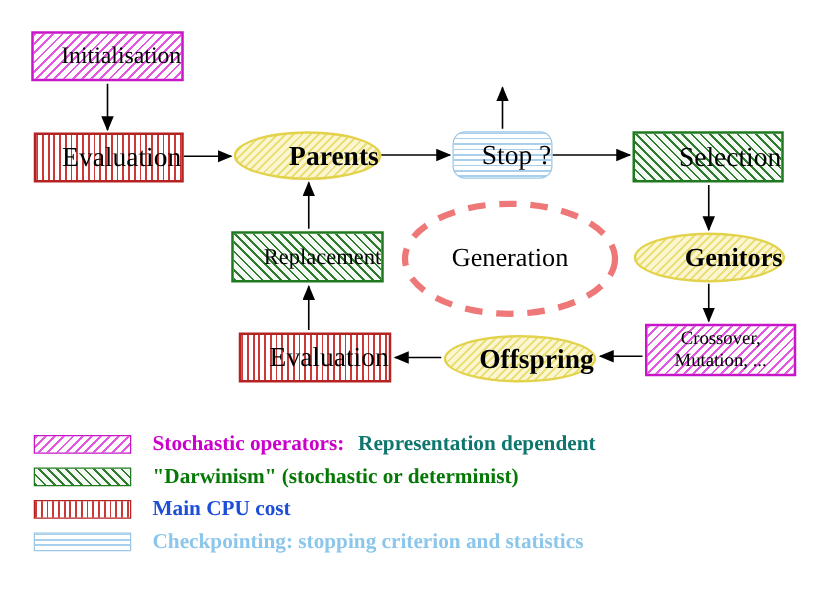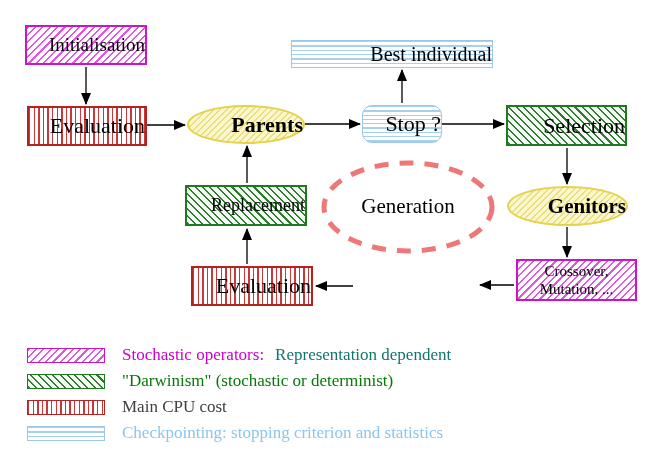--- a/index.html
+++ b/index.html
@@ -25,21 +25,21 @@
   .rounded{border-radius:10px;}
   .lbl{font-size:21px;}
   .lbl-sm{font-size:18px;}
   .lbl-xs{font-size:15px;line-height:1.25;}
   #svg-arrows{position:absolute;left:0;top:0;}
   .generation-label{position:absolute;left:324px;top:194px;width:168px;text-align:center;
                     font-size:21px;color:#e9898
 9;}
   .legend-row{position:absolute;left:27px;display:flex;align-items:center;height:18px;}
   .swatch{width:78px;height:15px;box-sizing:border-box;margin-right:17px;flex:none;}
-  .legend-text{font-size:17px;font-weight:normal;white-space:nowrap;}
+  .legend-text{font-size:17px;font-weight:bold;white-space:nowrap;}
 </style>
 </head>
 <body>
 
 <div id="stage">
 
   <svg id="svg-arrows" width="662" height="471" viewBox="0 0 662 471">
     <defs>
       <marker id="ah" markerWidth="13" markerHeight="11" refX="11" refY="5" orient="auto" markerUnits="userSpaceOnUse">
         <path d="M0,0 L12,5 L0,10 z" fill="#000"></path>
@@ -66,23 +66,20 @@
   </div>
 
   <div class="node h-red" style="left:27px;top:106px;width:120px;height:40px">
     <span class="lbl" style="font-size:22px">Evaluation</span>
   </div>
 
   <div class="node h-yellow ellipse" style="left:187px;top:105px;width:118px;height:39px">
     <span class="lbl" style="font-size:22px">Parents</span>
   </div>
 
-  <div class="node h-blue" style="left:291px;top:40px;width:202px;height:28px">
-    <span class="lbl" style="font-size:20px">Best individual</span>
-  </div>
 
   <div class="node h-blue rounded" style="left:362px;top:105px;width:80px;height:38px">
     <span class="lbl" style="font-size:22px">Stop ?</span>
   </div>
 
   <div class="node h-green" style="left:506px;top:105px;width:121px;height:41px">
     <span class="lbl" style="font-size:22px">Selection</span>
   </div>
 
   <div class="node h-yellow ellipse" style="left:507px;top:186px;width:121px;height:40px">
@@ -95,37 +92,40 @@
   </div>
 
   <div class="node h-green" style="left:185px;top:185px;width:122px;height:41px">
     <span class="lbl-sm">Replacement</span>
   </div>
 
   <div class="node h-red" style="left:191px;top:266px;width:122px;height:40px">
     <span class="lbl" style="font-size:22px">Evaluation</span>
   </div>
 
+  <div class="node h-yellow ellipse" style="left:355px;top:268px;width:122px;height:38px">
+    <span class="lbl" style="font-size:22px">Offspring</span>
+  </div>
 
   <div class="generation-label">Generation</div>
 
   <div class="legend-row" style="top:346px">
     <div class="swatch h-magenta" style="border-width:1.5px"></div>
     <span class="legend-text" style="color:#cc00cc">Stochastic operators:</span>
     <span class="legend-text" style="color:#0f766e;margin-left:11px">Representation dependent</span>
   </div>
 
   <div class="legend-row" style="top:372px">
     <div class="swatch h-green" style="border-width:1.5px"></div>
     <span class="legend-text" style="color:#067806">"Darwinism" (stochastic or determinist)</span>
   </div>
 
   <div class="legend-row" style="top:398px">
     <div class="swatch h-red" style="border-width:1.5px"></div>
-    <span class="legend-text" style="color:#404040">Main CPU cost</span>
+    <span class="legend-text" style="color:#1d4ed8">Main CPU cost</span>
   </div>
 
   <div class="legend-row" style="top:424px">
     <div class="swatch h-blue" style="border-width:1.2px"></div>
     <span class="legend-text" style="color:#8cc6ea">Checkpointing: stopping criterion and statistics</span>
   </div>
 
 </div>
 
 </body></html>

